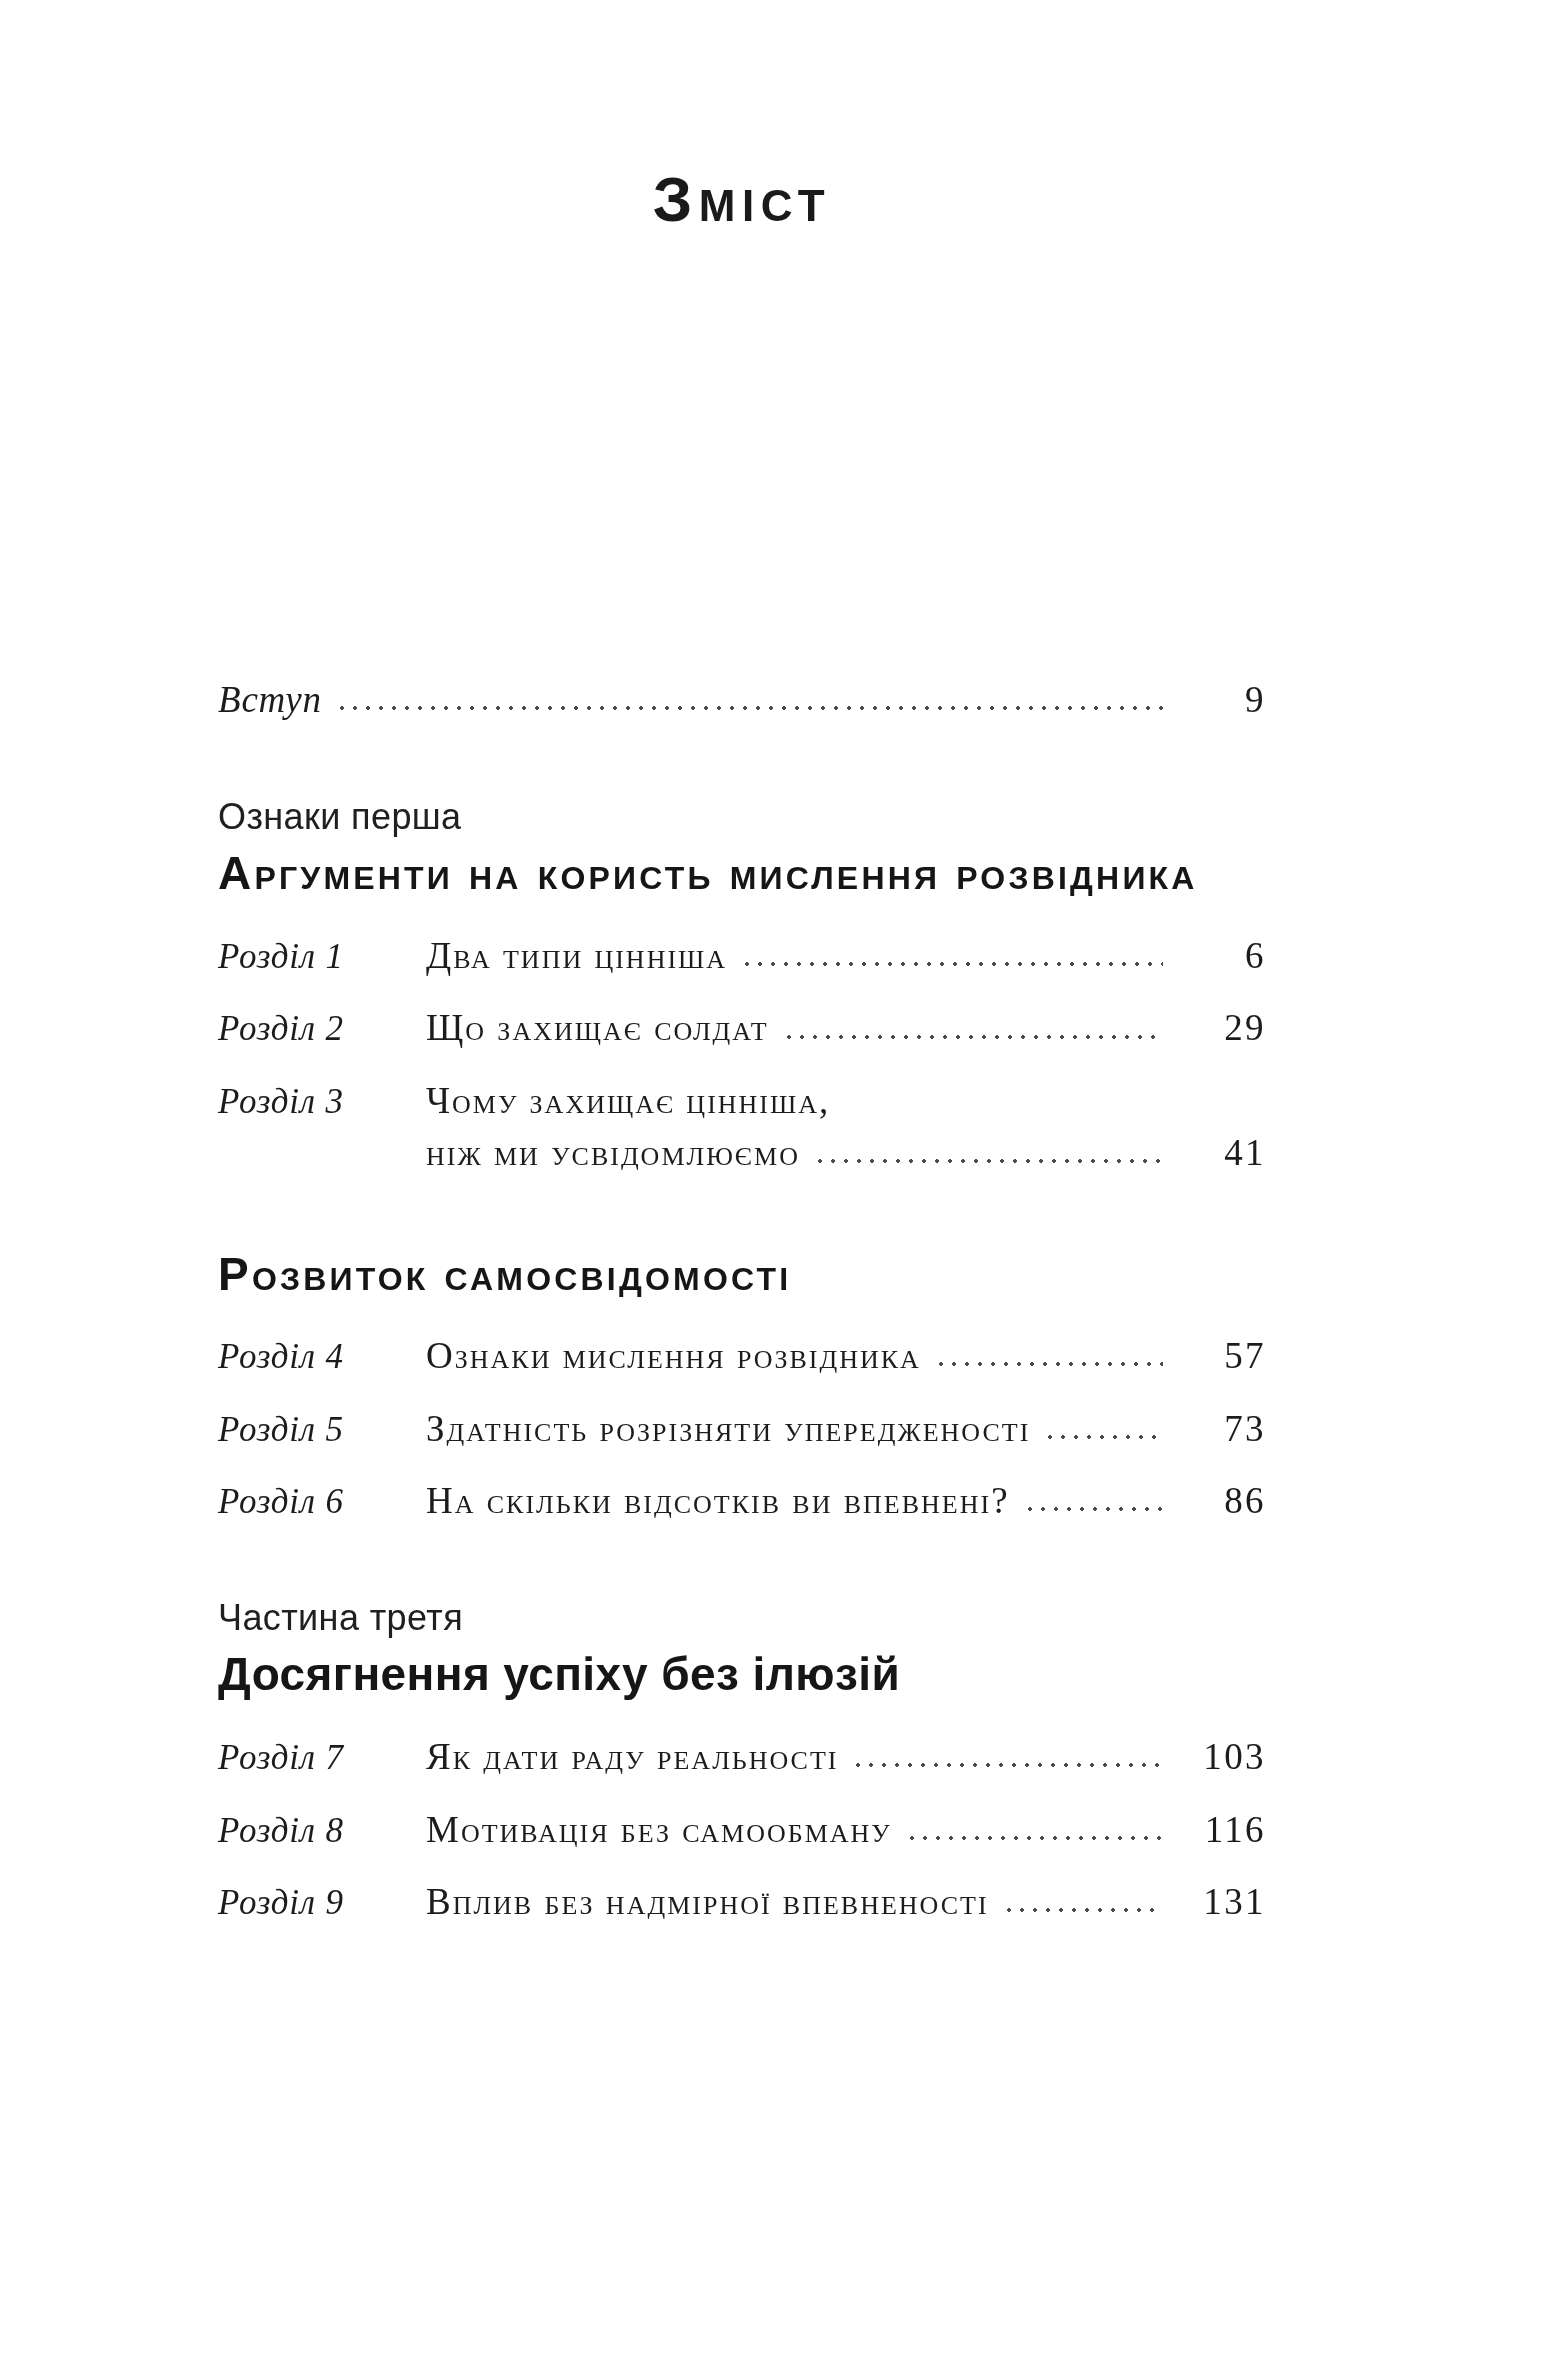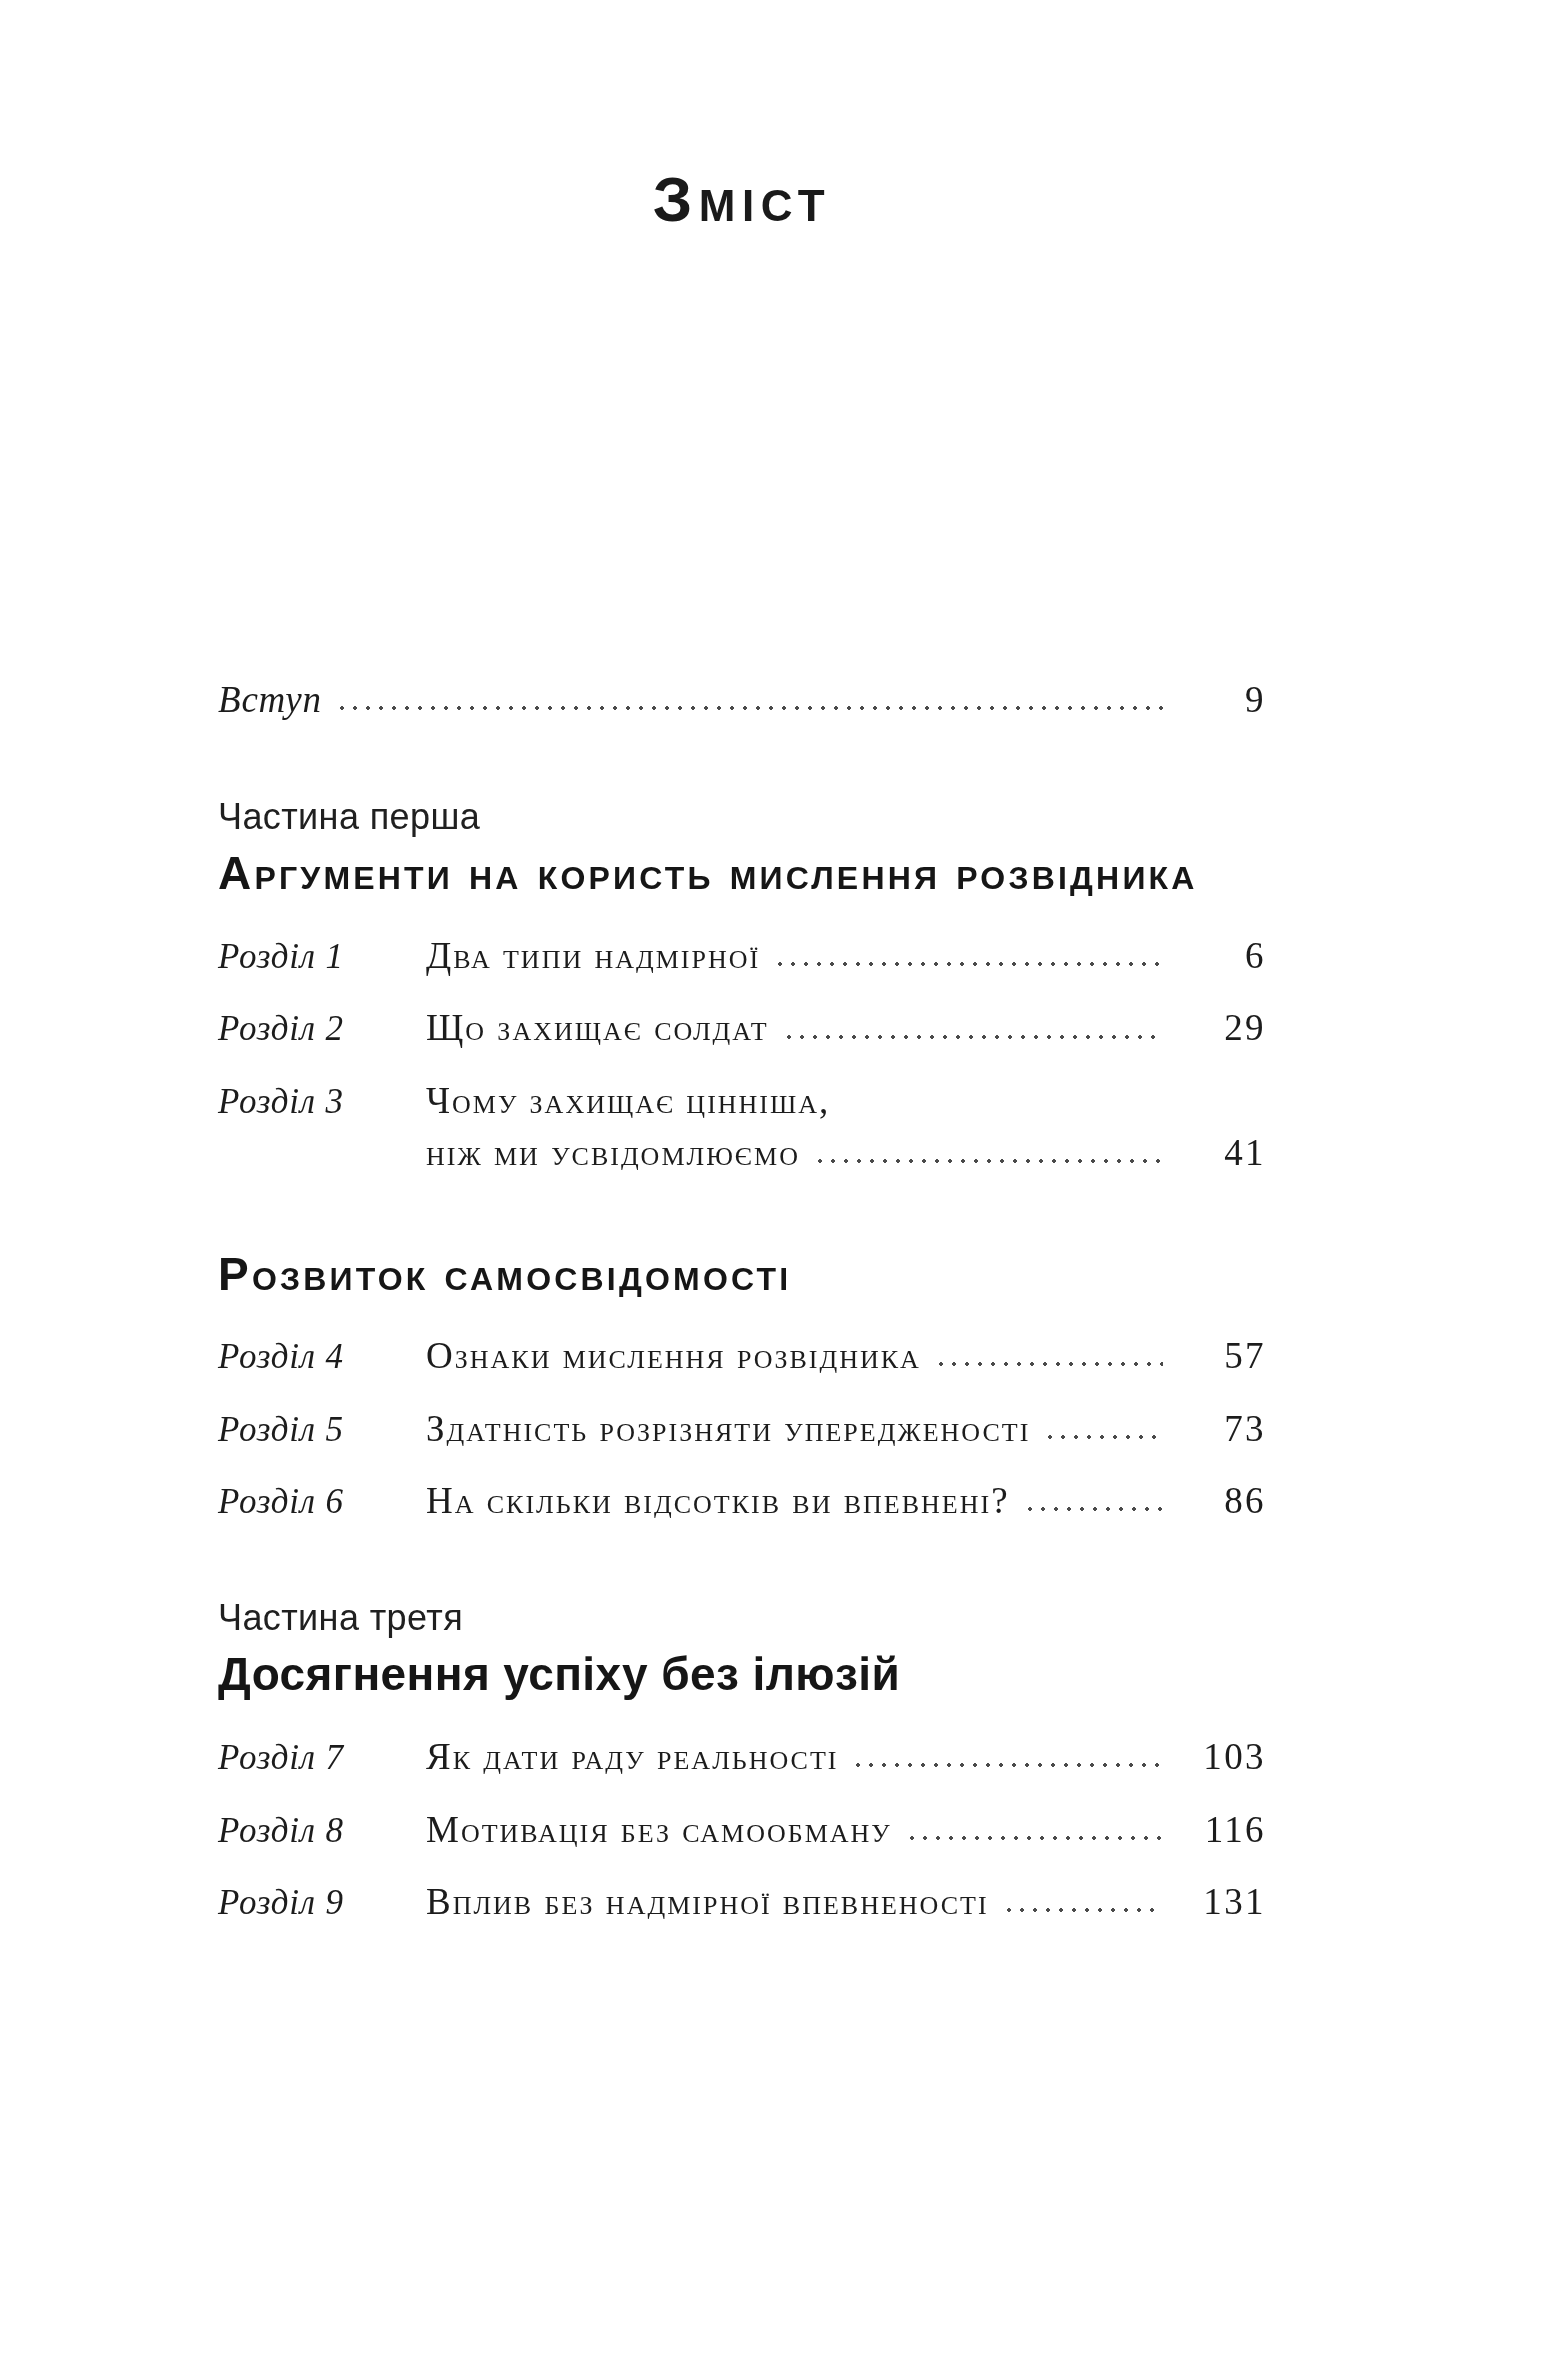--- a/index.html
+++ b/index.html
@@ -126,27 +126,27 @@
 
   <h1 class="page-title">Зміст</h1>
 
   <div class="row intro-row">
     <span class="intro-label">Вступ</span>
     <span class="leader"></span>
     <span class="pagenum">9</span>
   </div>
 
   <section class="part">
-    <div class="part-kicker">Частина перша</div>
+    <div class="part-kicker">Ознаки перша</div>
     <h2 class="part-heading smallcaps">Аргументи на користь мислення розвідника</h2>
     <div class="chapters">
 
       <div class="row chapter-row">
         <span class="chapter-label">Розділ 1</span>
-        <span class="chapter-title">Два типи надмірної</span>
+        <span class="chapter-title">Два типи цінніша</span>
         <span class="leader"></span>
         <span class="pagenum">6</span>
       </div>
 
       <div class="row chapter-row">
         <span class="chapter-label">Розділ 2</span>
         <span class="chapter-title">Що захищає солдат</span>
         <span class="leader"></span>
         <span class="pagenum">29</span>
       </div>

